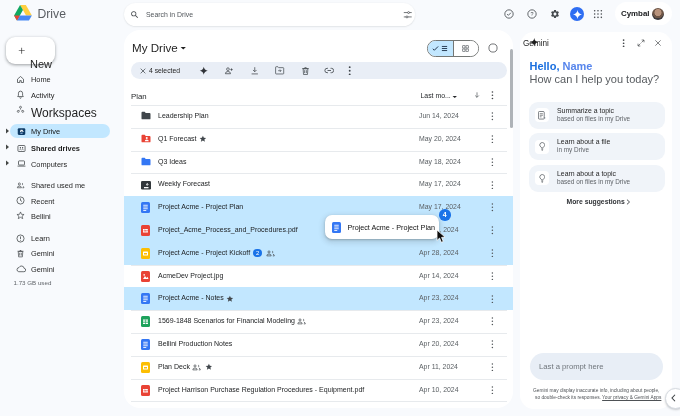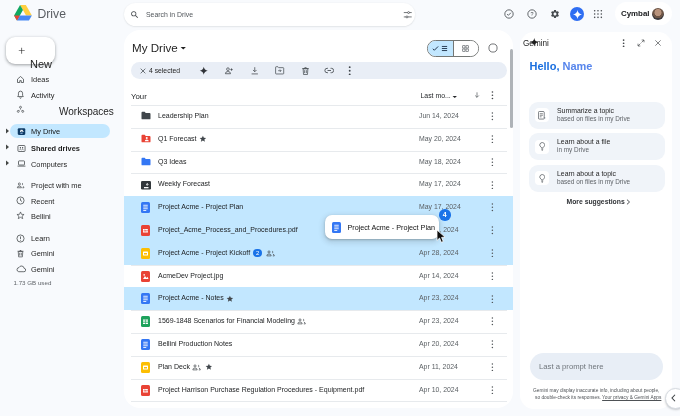--- a/index.html
+++ b/index.html
@@ -66,32 +66,32 @@
 <svg class="ic" style="left:16.5px;top:45.5px;" width="9.5" height="9.5" viewBox="0 0 24 24">
       <path d="M11.2 4.5h1.6v6.7h6.7v1.6h-6.7v6.7h-1.6v-6.7H4.5v-1.6h6.7z" fill="#1f1f1f"></path>
     </svg>
 <div class="txt" style="left:30px;top:58px;font-size:11px;color:#1f1f1f;">New</div>
 
 <div class="abs" style="left:10px;top:123.5px;width:100px;height:14.5px;background:#c2e7ff;border-radius:8px;"></div>
 
 <svg class="ic" style="left:16px;top:74.5px;" width="9" height="9" viewBox="0 0 24 24">
       <path d="M4 11 L12 4 L20 11 V20 H14 v-5 h-4 v5 H4 Z" stroke="#3c4043" stroke-width="2" fill="none"></path>
     </svg>
-<div class="txt" style="left:31px;top:75px;font-size:7.4px;color:#1f1f1f;">Ideas</div>
+<div class="txt" style="left:31px;top:75px;font-size:7.4px;color:#1f1f1f;">Home</div>
 <svg class="ic" style="left:16px;top:90px;" width="9" height="9" viewBox="0 0 24 24">
       <path d="M12 3 a5.5 5.5 0 0 1 5.5 5.5 V14 l2 3.5 H4.5 L6.5 14 V8.5 A5.5 5.5 0 0 1 12 3 Z M10 20 a2 2 0 0 0 4 0" stroke="#3c4043" stroke-width="2" fill="none"></path>
     </svg>
 <div class="txt" style="left:31px;top:90.5px;font-size:7.4px;color:#1f1f1f;">Activity</div>
 <svg class="ic" style="left:16px;top:105px;" width="9" height="9" viewBox="0 0 24 24">
       <circle cx="12" cy="6" r="2.6" stroke="#3c4043" stroke-width="1.8" fill="none"></circle>
       <circle cx="6" cy="17" r="2.6" stroke="#3c4043" stroke-width="1.8" fill="none"></circle>
       <circle cx="18" cy="17" r="2.6" stroke="#3c4043" stroke-width="1.8" fill="none"></circle>
       <path d="M12 9v3M8 15l2-2M16 15l-2-2" stroke="#3c4043" stroke-width="1.6"></path>
     </svg>
-<div class="txt" style="left:31px;top:105.5px;font-size:10px;color:#1f1f1f;margin-left:28px;">Workspaces</div>
+<div class="txt" style="left:31px;top:105.5px;font-size:12px;color:#1f1f1f;">Workspaces</div>
 
 <svg class="ic" style="left:4.5px;top:128px;" width="5" height="6" viewBox="0 0 10 12">
       <path d="M2 1 L8 6 L2 11 Z" fill="#444746"></path>
     </svg>
 <svg class="ic" style="left:16.5px;top:126.5px;" width="9" height="9" viewBox="0 0 24 24">
       <rect x="2" y="3" width="20" height="18" rx="3" fill="#0e3b66"></rect>
       <path d="M9.5 7.5 h5 l3.5 6 h-3 l-2-3.5 -2 3.5 h-3 Z" fill="#fff"></path>
       <path d="M8.2 15.5 h7.6 l-1.5 2.6 h-4.6 Z" fill="#9cc1e8"></path>
     </svg>
 <div class="txt" style="left:31px;top:127px;font-size:7.4px;color:#111;">My Drive</div>
@@ -112,21 +112,21 @@
       <rect x="4" y="5" width="16" height="11" rx="1.5" stroke="#3c4043" stroke-width="2" fill="none"></rect>
       <path d="M1.5 19 h21" stroke="#3c4043" stroke-width="2"></path>
     </svg>
 <div class="txt" style="left:31px;top:159.5px;font-size:7.4px;color:#1f1f1f;">Computers</div>
 
 <svg class="ic" style="left:16px;top:180.5px;" width="9" height="9" viewBox="0 0 24 24">
       <circle cx="9" cy="8" r="2.8" stroke="#3c4043" stroke-width="1.8" fill="none"></circle>
       <path d="M3.5 18 a5.5 4.5 0 0 1 11 0 Z" stroke="#3c4043" stroke-width="1.8" fill="none"></path>
       <path d="M16 5.5 a2.8 2.8 0 0 1 0 5.2 M18.5 14 a5 4 0 0 1 2.5 4 H17" stroke="#3c4043" stroke-width="1.8" fill="none"></path>
     </svg>
-<div class="txt" style="left:31px;top:181px;font-size:7.4px;color:#1f1f1f;">Project with me</div>
+<div class="txt" style="left:31px;top:181px;font-size:7.4px;color:#1f1f1f;">Shared used me</div>
 <svg class="ic" style="left:16px;top:196px;" width="9" height="9" viewBox="0 0 24 24">
       <circle cx="12" cy="12" r="9.5" stroke="#3c4043" stroke-width="2" fill="none"></circle>
       <path d="M12 6.5 V12 l4 2.5" stroke="#3c4043" stroke-width="2" fill="none"></path>
     </svg>
 <div class="txt" style="left:31px;top:196.5px;font-size:7.4px;color:#1f1f1f;">Recent</div>
 <svg class="ic" style="left:16px;top:211px;" width="9" height="9" viewBox="0 0 24 24">
       <path d="M12 2.5 l2.6 6.3 6.9 .5 -5.3 4.4 1.7 6.7 -5.9-3.6 -5.9 3.6 1.7-6.7 -5.3-4.4 6.9-.5 Z" stroke="#3c4043" stroke-width="1.8" fill="none"></path>
     </svg>
 <div class="txt" style="left:31px;top:211.5px;font-size:7.4px;color:#1f1f1f;">Bellini</div>
 
@@ -201,21 +201,21 @@
     </svg>
 <svg class="ic" style="left:323.5px;top:67px;" width="10.5" height="7" viewBox="0 0 24 14">
       <path d="M9 12 H7 A5 5 0 0 1 7 2 h2 M15 2 h2 a5 5 0 0 1 0 10 h-2 M8 7 h8" stroke="#40464b" stroke-width="1.9" fill="none"></path>
     </svg>
 <svg class="ic" style="left:347.5px;top:65.8px;" width="3.4" height="9.5" viewBox="0 0 6 18" fill="#40464b">
       <circle cx="3" cy="2.2" r="1.8"></circle>
       <circle cx="3" cy="9" r="1.8"></circle>
       <circle cx="3" cy="15.8" r="1.8"></circle>
     </svg>
 
-<div class="txt" style="left:131px;top:91.5px;font-size:7.8px;color:#1d2023;">Your</div>
+<div class="txt" style="left:131px;top:91.5px;font-size:7.8px;color:#1d2023;">Plan</div>
 <div class="txt" style="left:420.5px;top:92px;font-size:6.9px;color:#1d2023;">Last mo...</div>
 <svg class="ic" style="left:451.5px;top:94.6px;" width="5.5" height="4" viewBox="0 0 10 6">
       <path d="M1 1 L5 5 L9 1 Z" fill="#26282b"></path>
     </svg>
 <svg class="ic" style="left:473px;top:91px;" width="8" height="8" viewBox="0 0 24 24">
       <path d="M12 4 v15 M6.5 13.5 L12 19 l5.5-5.5" stroke="#40464b" stroke-width="1.9" fill="none"></path>
     </svg>
 <svg class="ic" style="left:491px;top:91.2px;" width="2.9" height="8.5" viewBox="0 0 6 18" fill="#44474a">
       <circle cx="3" cy="2.2" r="1.7"></circle>
       <circle cx="3" cy="9" r="1.7"></circle>
@@ -429,20 +429,21 @@
       <circle cx="3" cy="15.8" r="1.8"></circle>
     </svg>
 <svg class="ic" style="left:637px;top:38.5px;" width="8" height="8" viewBox="0 0 24 24">
       <path d="M14 3 h7 v7 M21 3 l-7.5 7.5 M10 21 H3 v-7 M3 21 l7.5-7.5" stroke="#44474a" stroke-width="2" fill="none"></path>
     </svg>
 <svg class="ic" style="left:654px;top:38.5px;" width="8" height="8" viewBox="0 0 24 24">
       <path d="M4 4 L20 20 M20 4 L4 20" stroke="#44474a" stroke-width="2" fill="none"></path>
     </svg>
 
 <div class="txt" style="left:529.5px;top:60px;font-size:11px;font-weight:bold;"><span style="color:#1a6fdf;">Hello, </span><span style="color:#5685ec;">Name</span></div>
+<div class="txt" style="left:529.5px;top:73px;font-size:11px;color:#575b5f;">How can I help you today?</div>
 
 <div class="abs" style="left:528.5px;top:101.5px;width:136px;height:27px;background:#f0f4f9;border-radius:9px;"></div>
 <div class="abs" style="left:534.5px;top:108px;width:14px;height:14px;background:#fff;border-radius:4px;"></div>
 <svg class="ic" style="left:537.7px;top:110.5px;" width="8" height="9" viewBox="0 0 18 20">
       <rect x="1" y="1" width="13" height="17" rx="2" stroke="#40464b" stroke-width="1.5" fill="none"></rect>
       <path d="M4 6 h7 M4 9.5 h7 M4 13 h4" stroke="#40464b" stroke-width="1.4"></path>
       <path d="M14.5 12.5 l.8 2.2 2.2 .8 -2.2 .8 -.8 2.2 -.8-2.2 -2.2-.8 2.2-.8 Z" fill="#40464b" stroke="#f0f4f9" stroke-width=".7"></path>
     </svg>
 <div class="txt" style="left:557px;top:106.6px;font-size:6.9px;color:#1f1f1f;">Summarize a topic</div>
 <div class="txt" style="left:557px;top:114.6px;font-size:6.4px;color:#5f6368;">based on files in my Drive</div>

